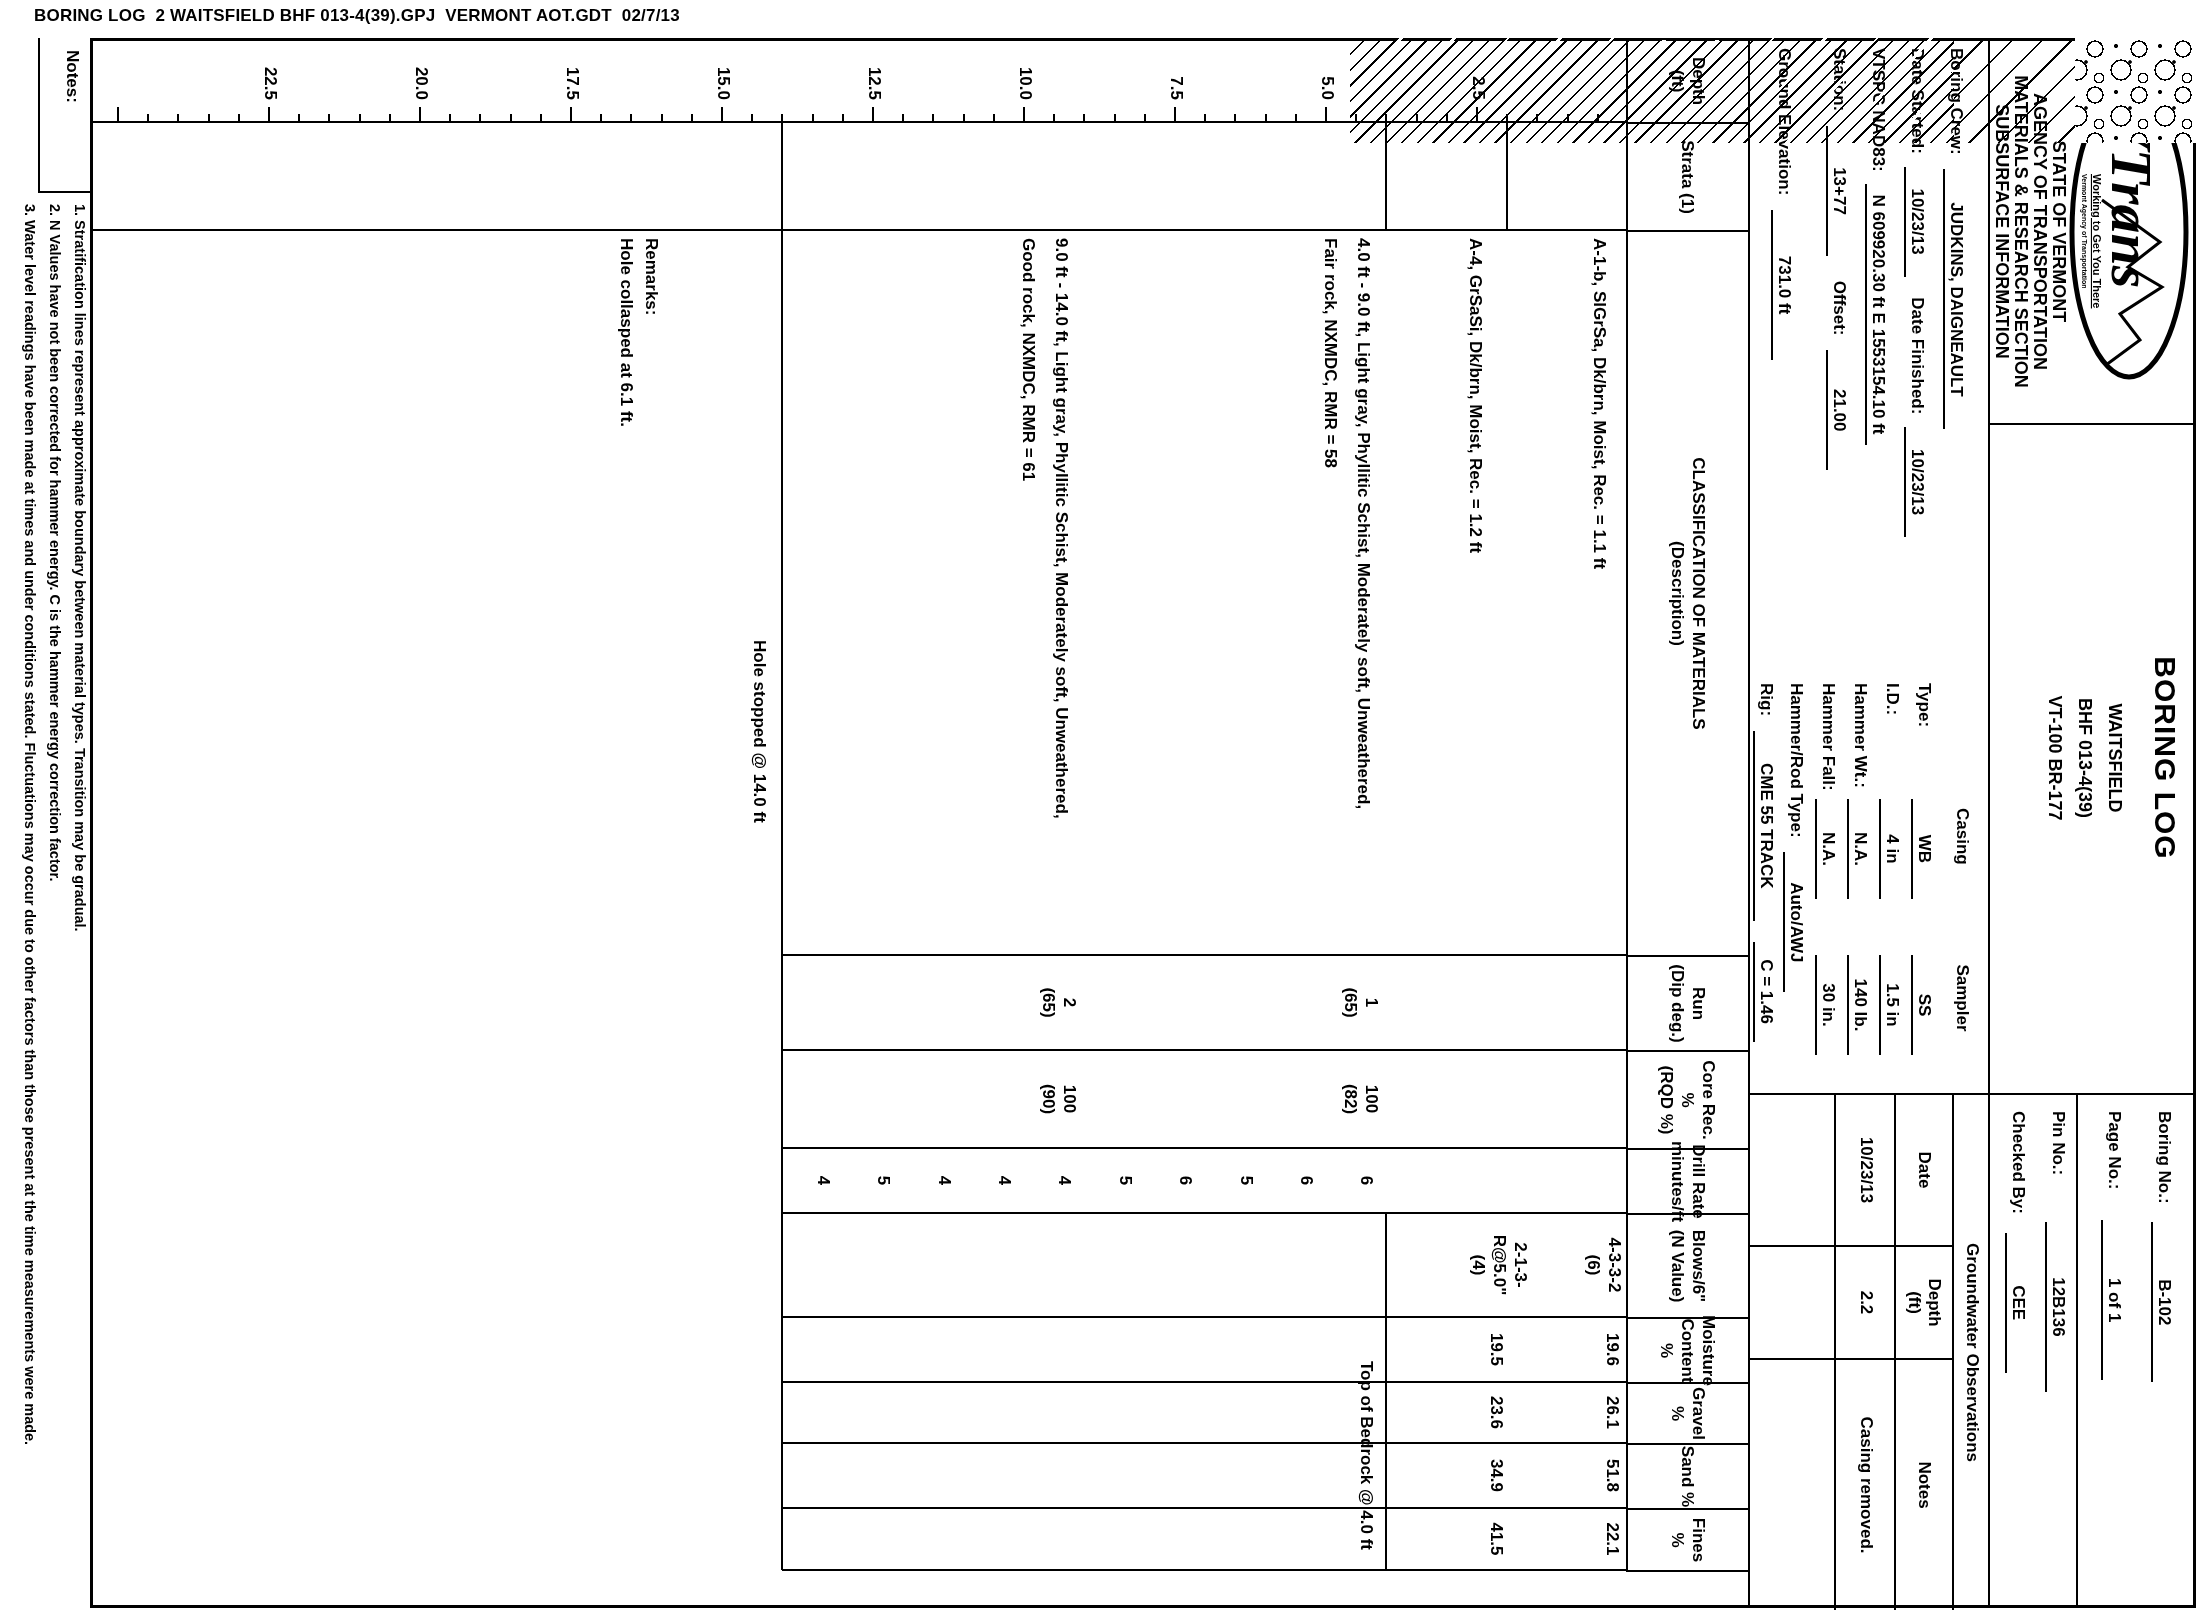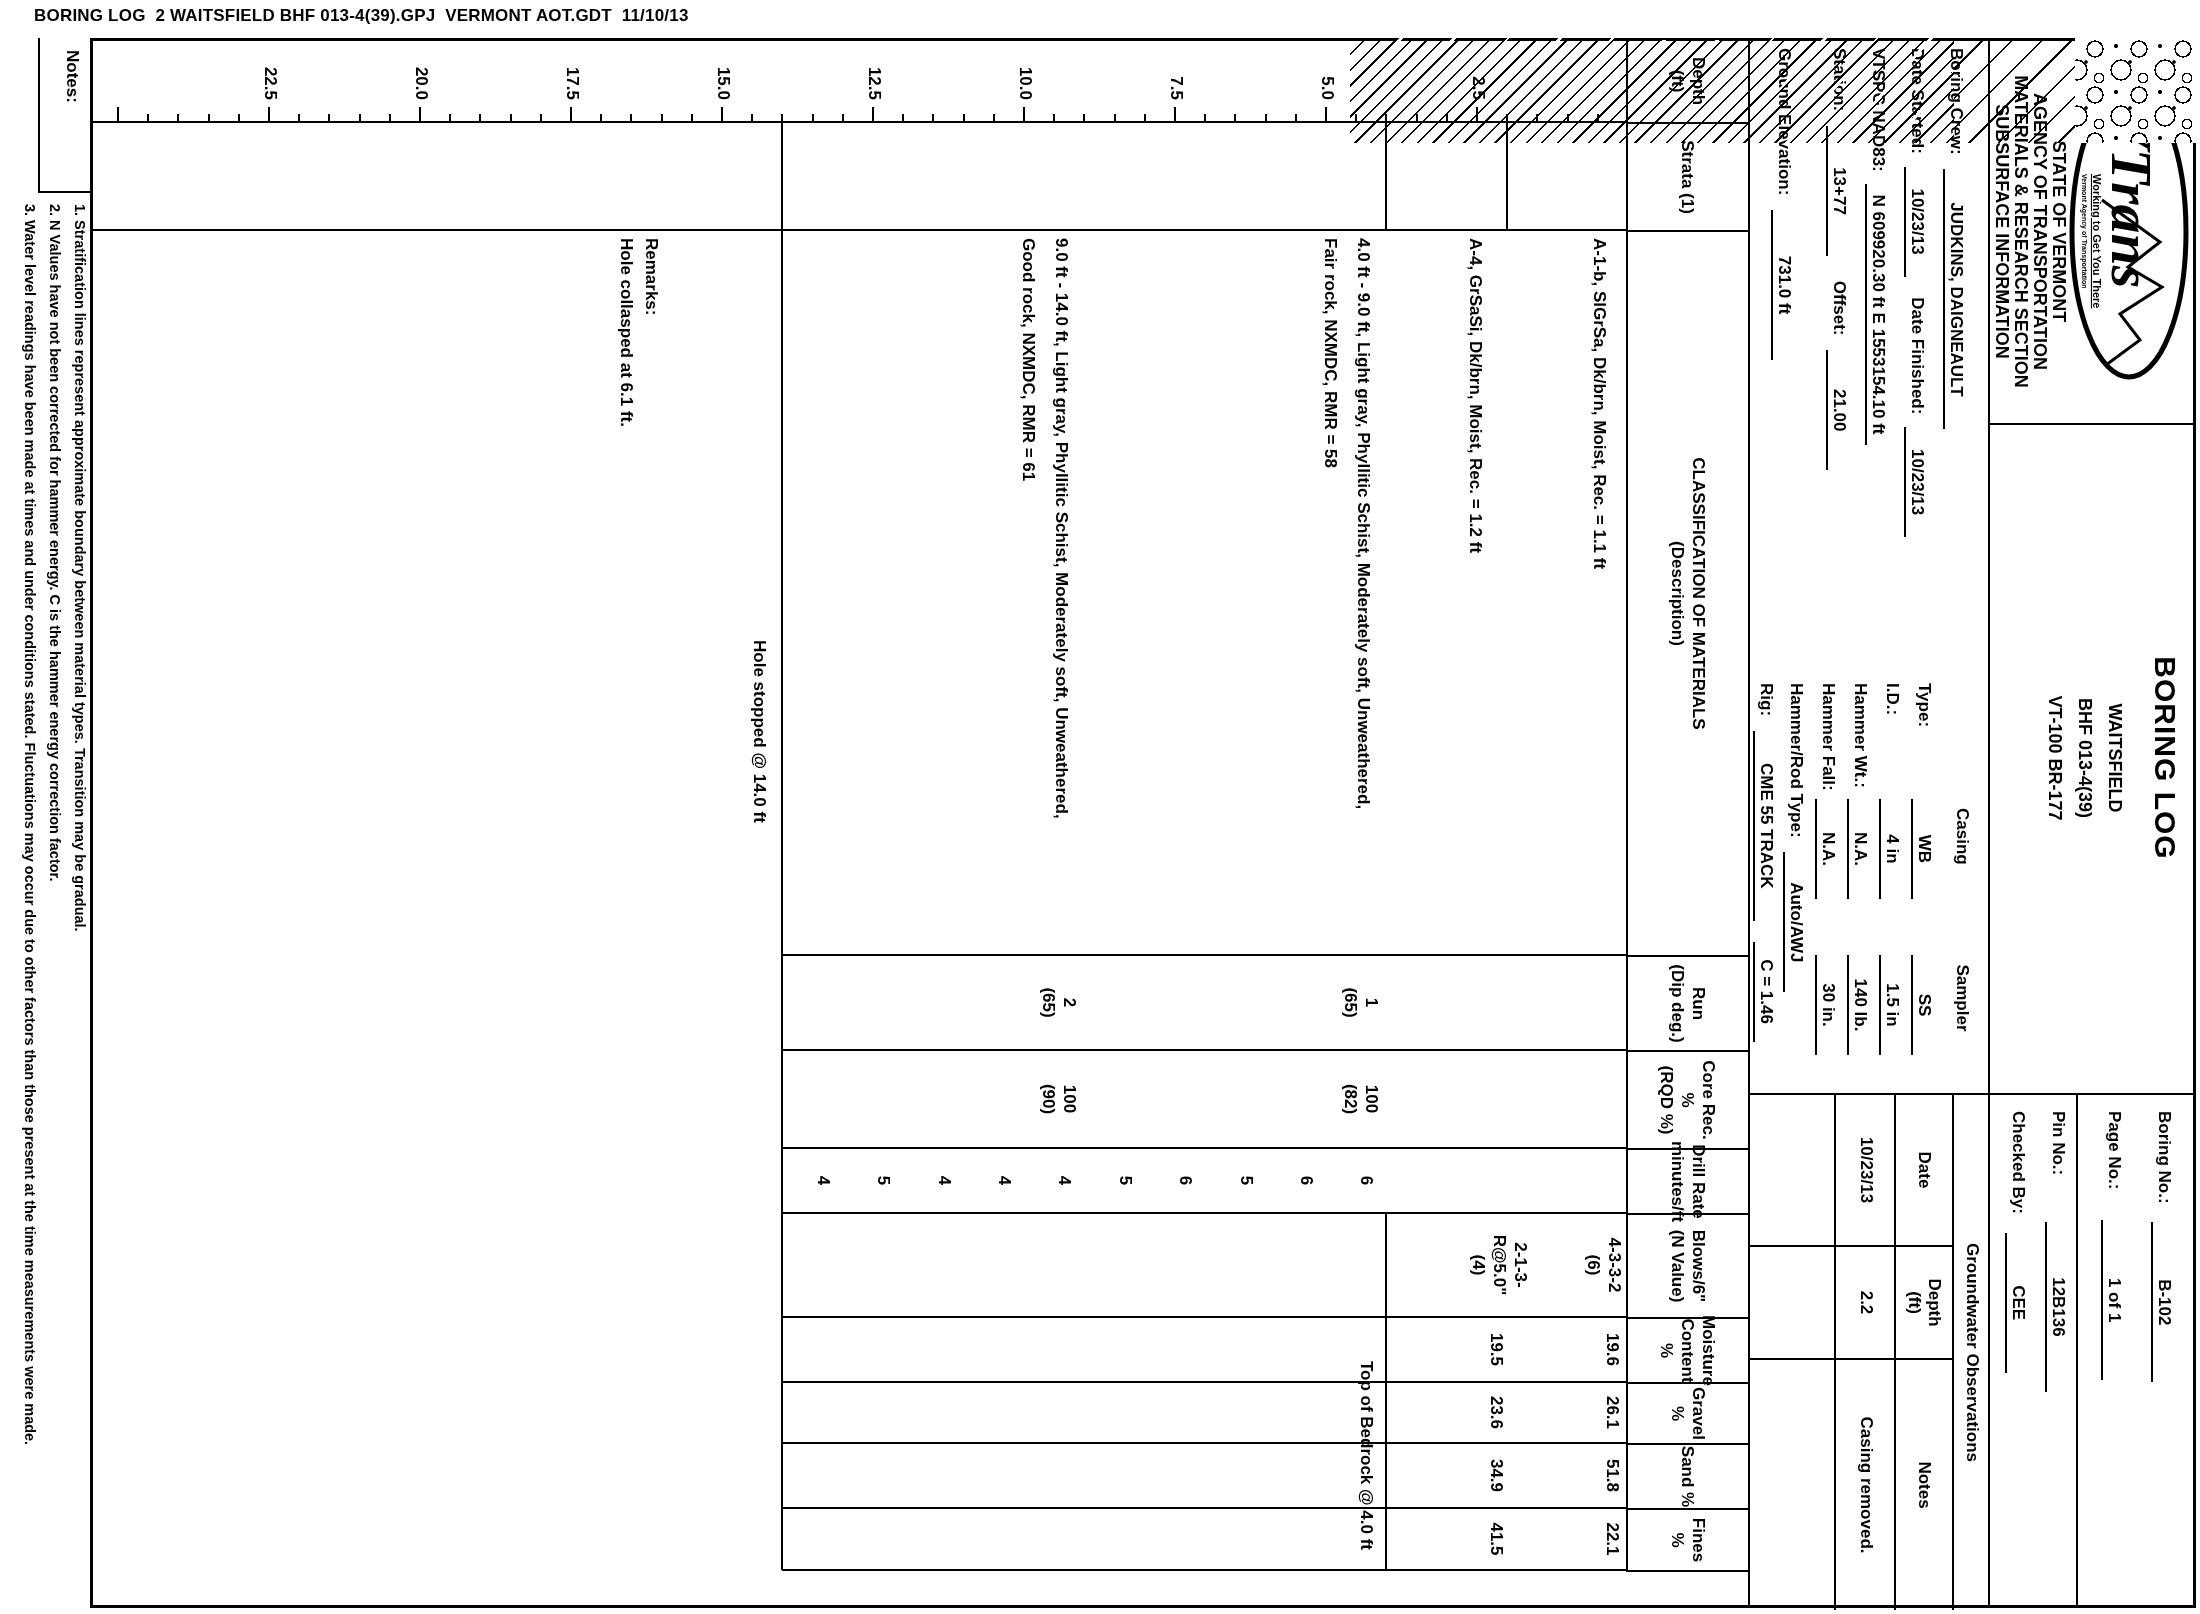--- a/index.html
+++ b/index.html
@@ -30,21 +30,21 @@
      radial-gradient(circle at 24px 22px, #000 1.4px, transparent 2.2px);
      background-size:46px 44px;}
   .pat-soil{background-image:repeating-linear-gradient(45deg,#000 0 1.7px,transparent 1.7px 21px);}
   .pat-rock{background-image:repeating-linear-gradient(45deg,#000 0 1.7px,transparent 1.7px 11px),
             repeating-linear-gradient(41deg,transparent 0 37px,#fff 37px 40px);}
   svg text{font-weight:bold;}
 </style>
 </head>
 <body>
 
-<div id="file-header">BORING LOG  2 WAITSFIELD BHF 013-4(39).GPJ  VERMONT AOT.GDT  11/10/13</div>
+<div id="file-header">BORING LOG  2 WAITSFIELD BHF 013-4(39).GPJ  VERMONT AOT.GDT  02/7/13</div>
 
 <div id="sheet">
 
   <div id="frame"></div>
 
   <div class="box" style="left:0;top:0;width:387px;height:208px;border-width:0 2px 2px 0;">
     <div class="abs" style="left:44px;top:6px;width:300px;height:122px;">
       <svg width="300" height="122" viewBox="0 0 300 122">
         <ellipse cx="150" cy="61" rx="145" ry="57" fill="none" stroke="#000" stroke-width="5"></ellipse>
         <polyline points="118,88 160,30 185,62 205,28 232,70 258,50 283,84" fill="none" stroke="#000" stroke-width="3"></polyline>

